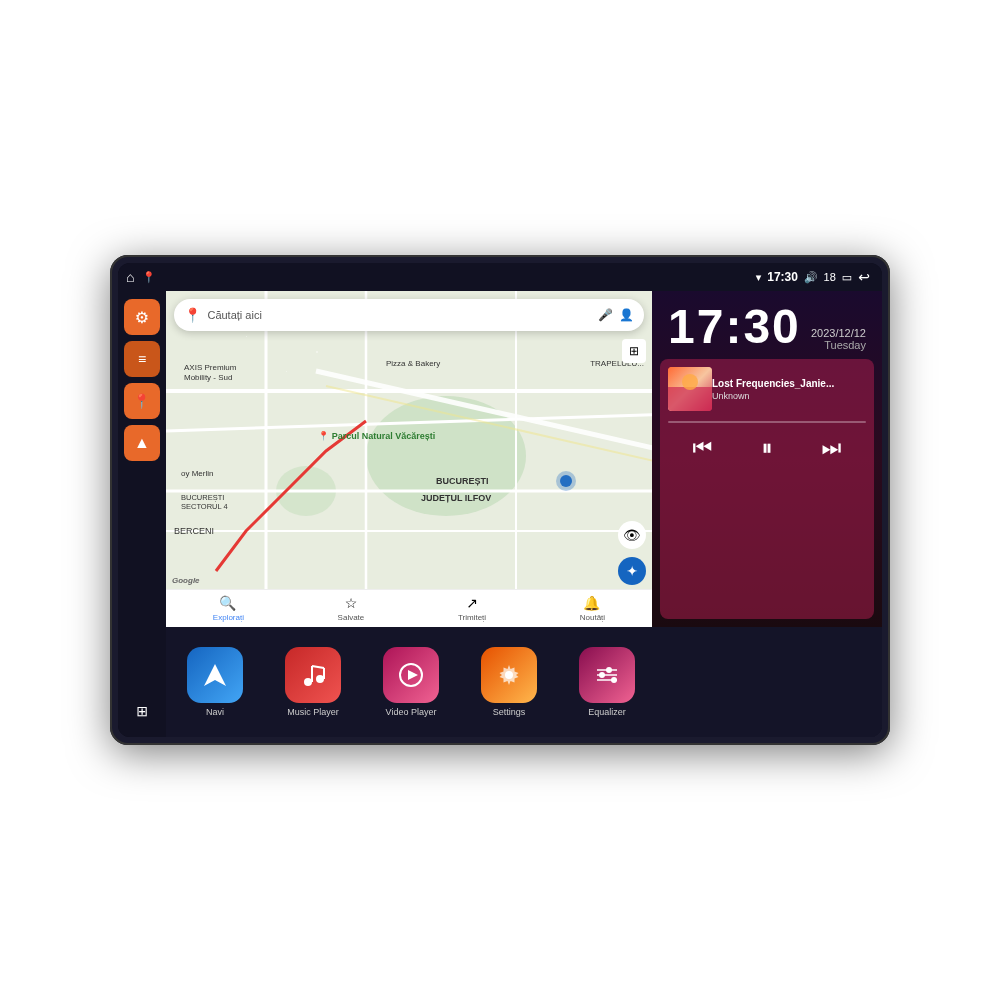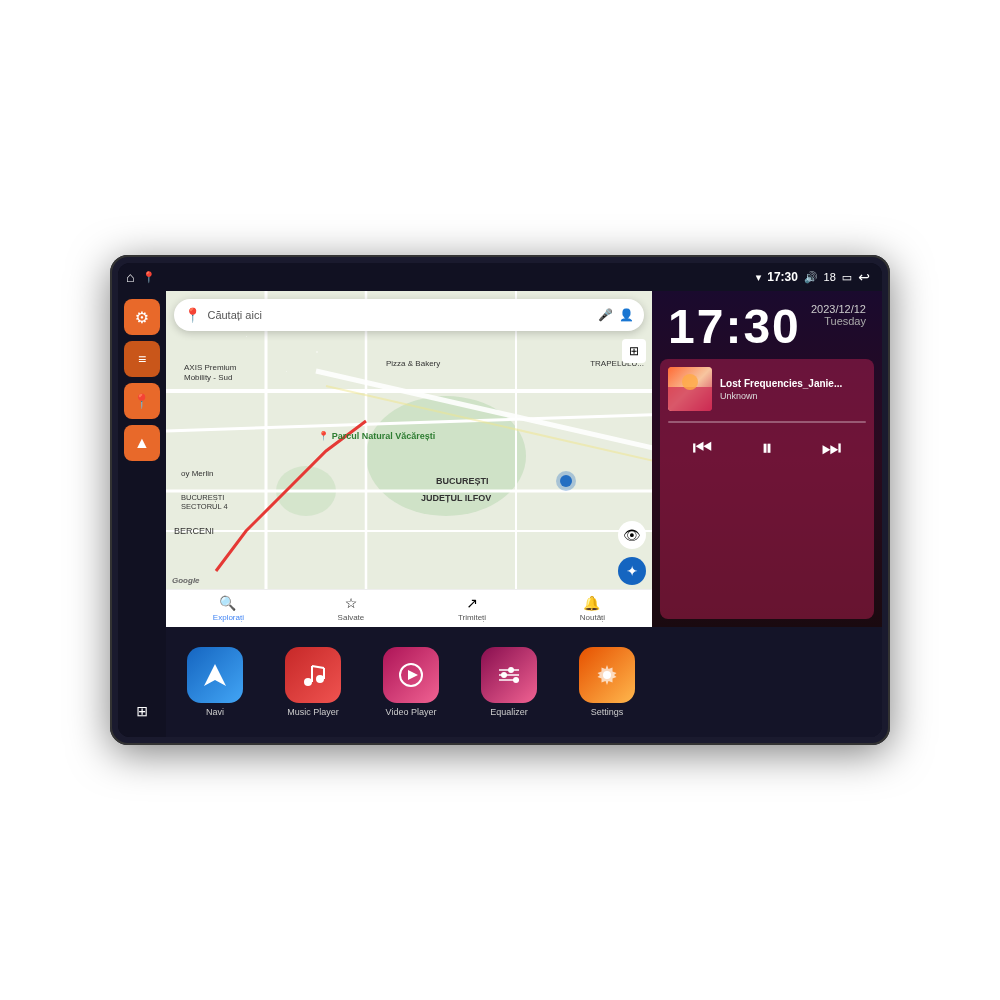--- a/index.html
+++ b/index.html
@@ -223,40 +223,40 @@
       font-size: 48px;
       font-weight: 700;
       color: #ffffff;
       line-height: 1;
       letter-spacing: 2px;
     }
 
     .clock-date {
       text-align: right;
       color: #ccc;
+      margin-top: 24px;
     }
 
     .clock-date-year { font-size: 11px; }
     .clock-date-day { font-size: 11px; color: #aaa; }
 
     
     .music-player {
       flex: 1;
       margin: 0 8px 8px;
       background: rgba(180, 30, 80, 0.5);
       border-radius: 8px;
       padding: 8px;
       display: flex;
       flex-direction: column;
     }
 
     .music-info {
       display: flex;
       align-items: center;
-      gap: 8px;
       margin-bottom: 6px;
     }
 
     .music-album-art {
       width: 44px;
       height: 44px;
       border-radius: 4px;
       background: linear-gradient(135deg, #ff6b35, #f7c59f, #ff3366, #cc2952);
       flex-shrink: 0;
       overflow: hidden;
@@ -600,41 +600,41 @@
                 <circle cx="15" cy="15" r="11" fill="none" stroke="white" stroke-width="2"></circle>
                 <polygon points="12,10 22,15 12,20" fill="white"></polygon>
               </svg>
             </div>
             <span class="app-icon-label">Video Player</span>
           </div>
 
 
 
           <div class="app-icon">
+            <div class="app-icon-img app-settings">
+              <svg width="30" height="30" viewBox="0 0 30 30">
+                <circle cx="15" cy="15" r="4" fill="white"></circle>
+                <path d="M15 5 L16.5 9 L20.5 7.5 L20.5 11.5 L24.5 13 L22 15 L24.5 17 L20.5 18.5 L20.5 22.5 L16.5 21 L15 25 L13.5 21 L9.5 22.5 L9.5 18.5 L5.5 17 L8 15 L5.5 13 L9.5 11.5 L9.5 7.5 L13.5 9 Z" fill="white" opacity="0.7"></path>
+              </svg>
+            </div>
+            <span class="app-icon-label">Settings</span>
+          </div>
+
+          <div class="app-icon">
             <div class="app-icon-img app-eq">
               <svg width="30" height="30" viewBox="0 0 30 30">
                 <line x1="5" y1="15" x2="25" y2="15" stroke="white" stroke-width="1.5"></line>
                 <line x1="5" y1="10" x2="25" y2="10" stroke="white" stroke-width="1.5"></line>
                 <line x1="5" y1="20" x2="25" y2="20" stroke="white" stroke-width="1.5"></line>
                 <circle cx="10" cy="15" r="3" fill="white"></circle>
                 <circle cx="17" cy="10" r="3" fill="white"></circle>
                 <circle cx="22" cy="20" r="3" fill="white"></circle>
               </svg>
             </div>
             <span class="app-icon-label">Equalizer</span>
           </div>
 
-          <div class="app-icon">
-            <div class="app-icon-img app-settings">
-              <svg width="30" height="30" viewBox="0 0 30 30">
-                <circle cx="15" cy="15" r="4" fill="white"></circle>
-                <path d="M15 5 L16.5 9 L20.5 7.5 L20.5 11.5 L24.5 13 L22 15 L24.5 17 L20.5 18.5 L20.5 22.5 L16.5 21 L15 25 L13.5 21 L9.5 22.5 L9.5 18.5 L5.5 17 L8 15 L5.5 13 L9.5 11.5 L9.5 7.5 L13.5 9 Z" fill="white" opacity="0.7"></path>
-              </svg>
-            </div>
-            <span class="app-icon-label">Settings</span>
-          </div>
-
 
         </div>
       </div>
     </div>
   </div>
 </div>
 
 </body></html>

